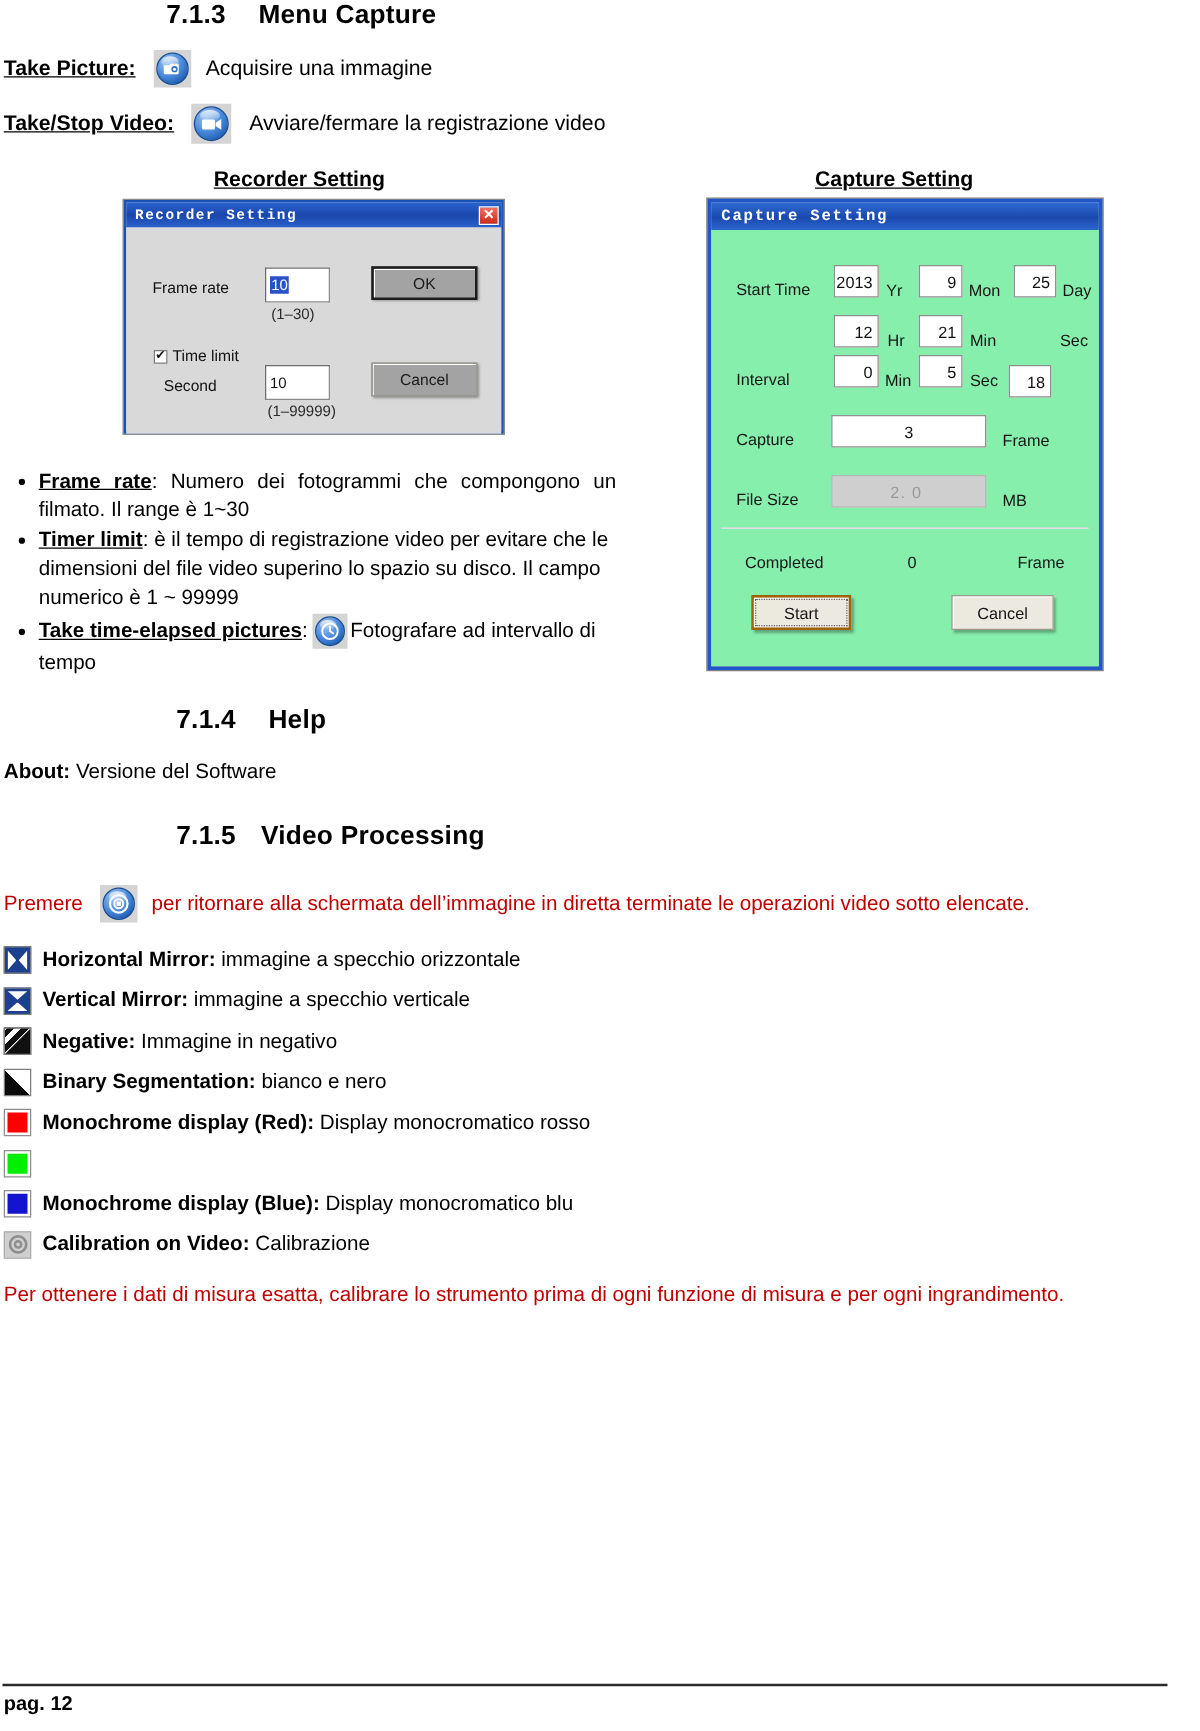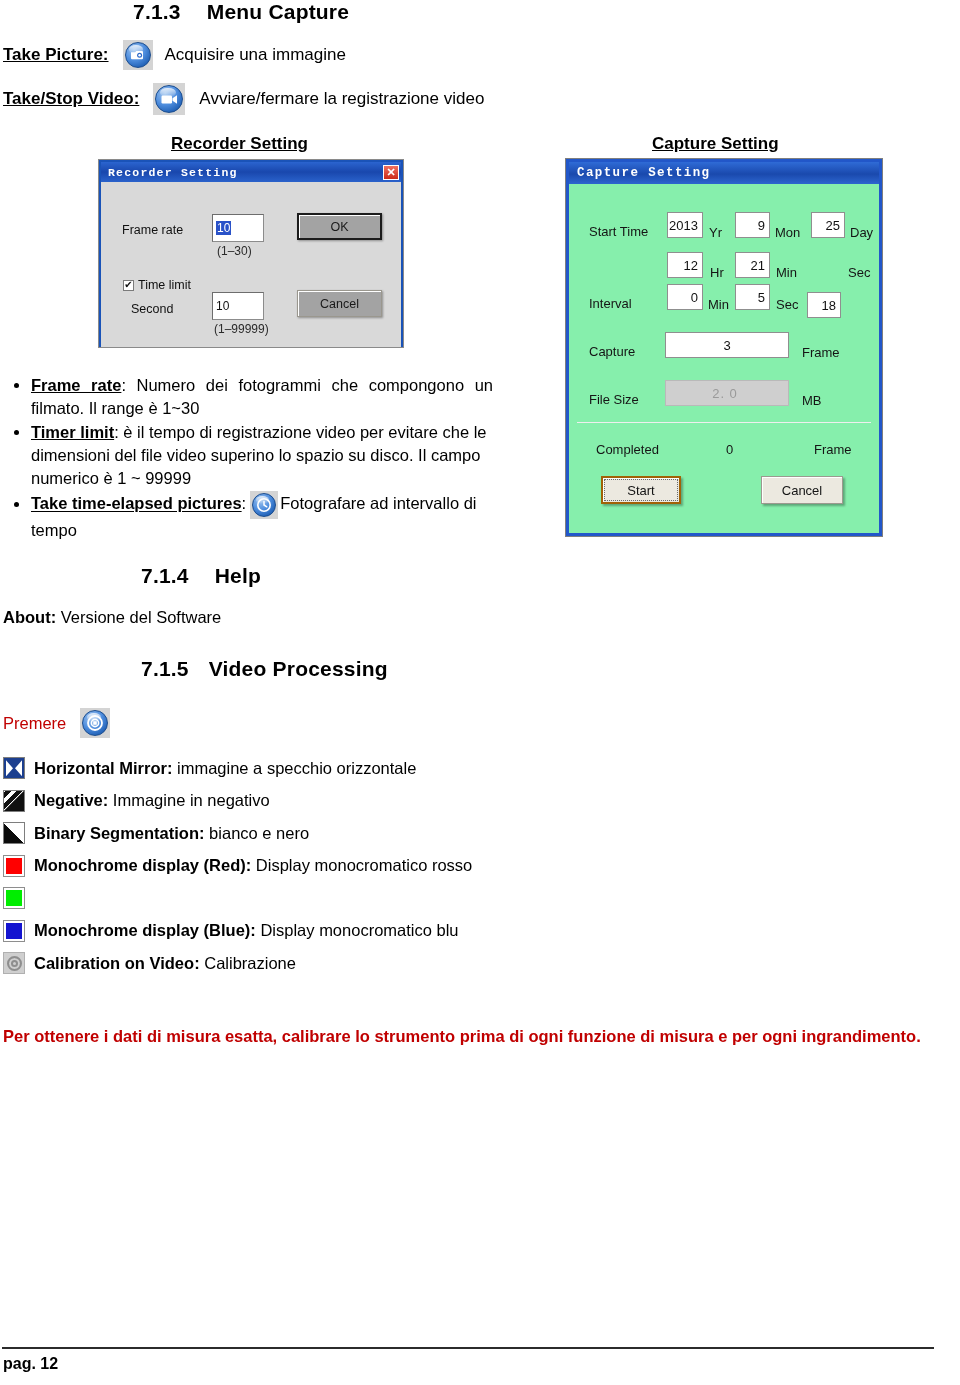--- a/index.html
+++ b/index.html
@@ -274,21 +274,21 @@
   }
   .ico-calib i {
     display:block; width:15px; height:15px; border-radius:50%;
     border:2px solid #8e8e8e;
     box-shadow: inset 0 0 0 2px #cfcfcf, inset 0 0 0 4px #8e8e8e;
   }
 
   
   #warning-line {
     position: absolute; left: 3px; top: 1027px;
-    color: #c00000; font-weight: bold; font-size: 16.5px;
+    color: #c00000; font-weight: normal; font-size: 16.5px;
     white-space: nowrap;
   }
 
   
   #footer-rule {
     position: absolute; left: 2px; top: 1347px;
     width: 932px; height: 0;
     border-top: 2px solid #2b2b2b;
   }
   #footer-page {
@@ -453,29 +453,34 @@
       <span class="circ" style="width:26px;height:26px;">
         <span class="glyph">
           <svg width="18" height="18" viewBox="0 0 18 18" aria-hidden="true">
             <circle cx="9" cy="9" r="7" fill="none" stroke="#ffffff" stroke-width="1.8"></circle>
             <circle cx="9" cy="9" r="3.6" fill="none" stroke="#ffffff" stroke-width="1.6"></circle>
             <rect x="7.2" y="7.2" width="3.6" height="3.6" fill="#ffffff"></rect>
           </svg>
         </span>
       </span>
     </span>
+    <span>per ritornare alla schermata dell’immagine in diretta terminate le operazioni video sotto elencate.</span>
   </div>
 
   <div id="processing-list">
 
     <div class="proc-row">
       <span class="proc-ico ico-hmirror"></span>
       <span class="txt"><b>Horizontal Mirror:</b><span> immagine a specchio orizzontale</span></span>
     </div>
 
+    <div class="proc-row">
+      <span class="proc-ico ico-vmirror"></span>
+      <span class="txt"><b>Vertical Mirror:</b><span> immagine a specchio verticale</span></span>
+    </div>
 
     <div class="proc-row">
       <span class="proc-ico ico-negative"></span>
       <span class="txt"><b>Negative:</b><span> Immagine in negativo</span></span>
     </div>
 
     <div class="proc-row">
       <span class="proc-ico ico-binary"></span>
       <span class="txt"><b>Binary Segmentation:</b><span> bianco e nero</span></span>
     </div>

